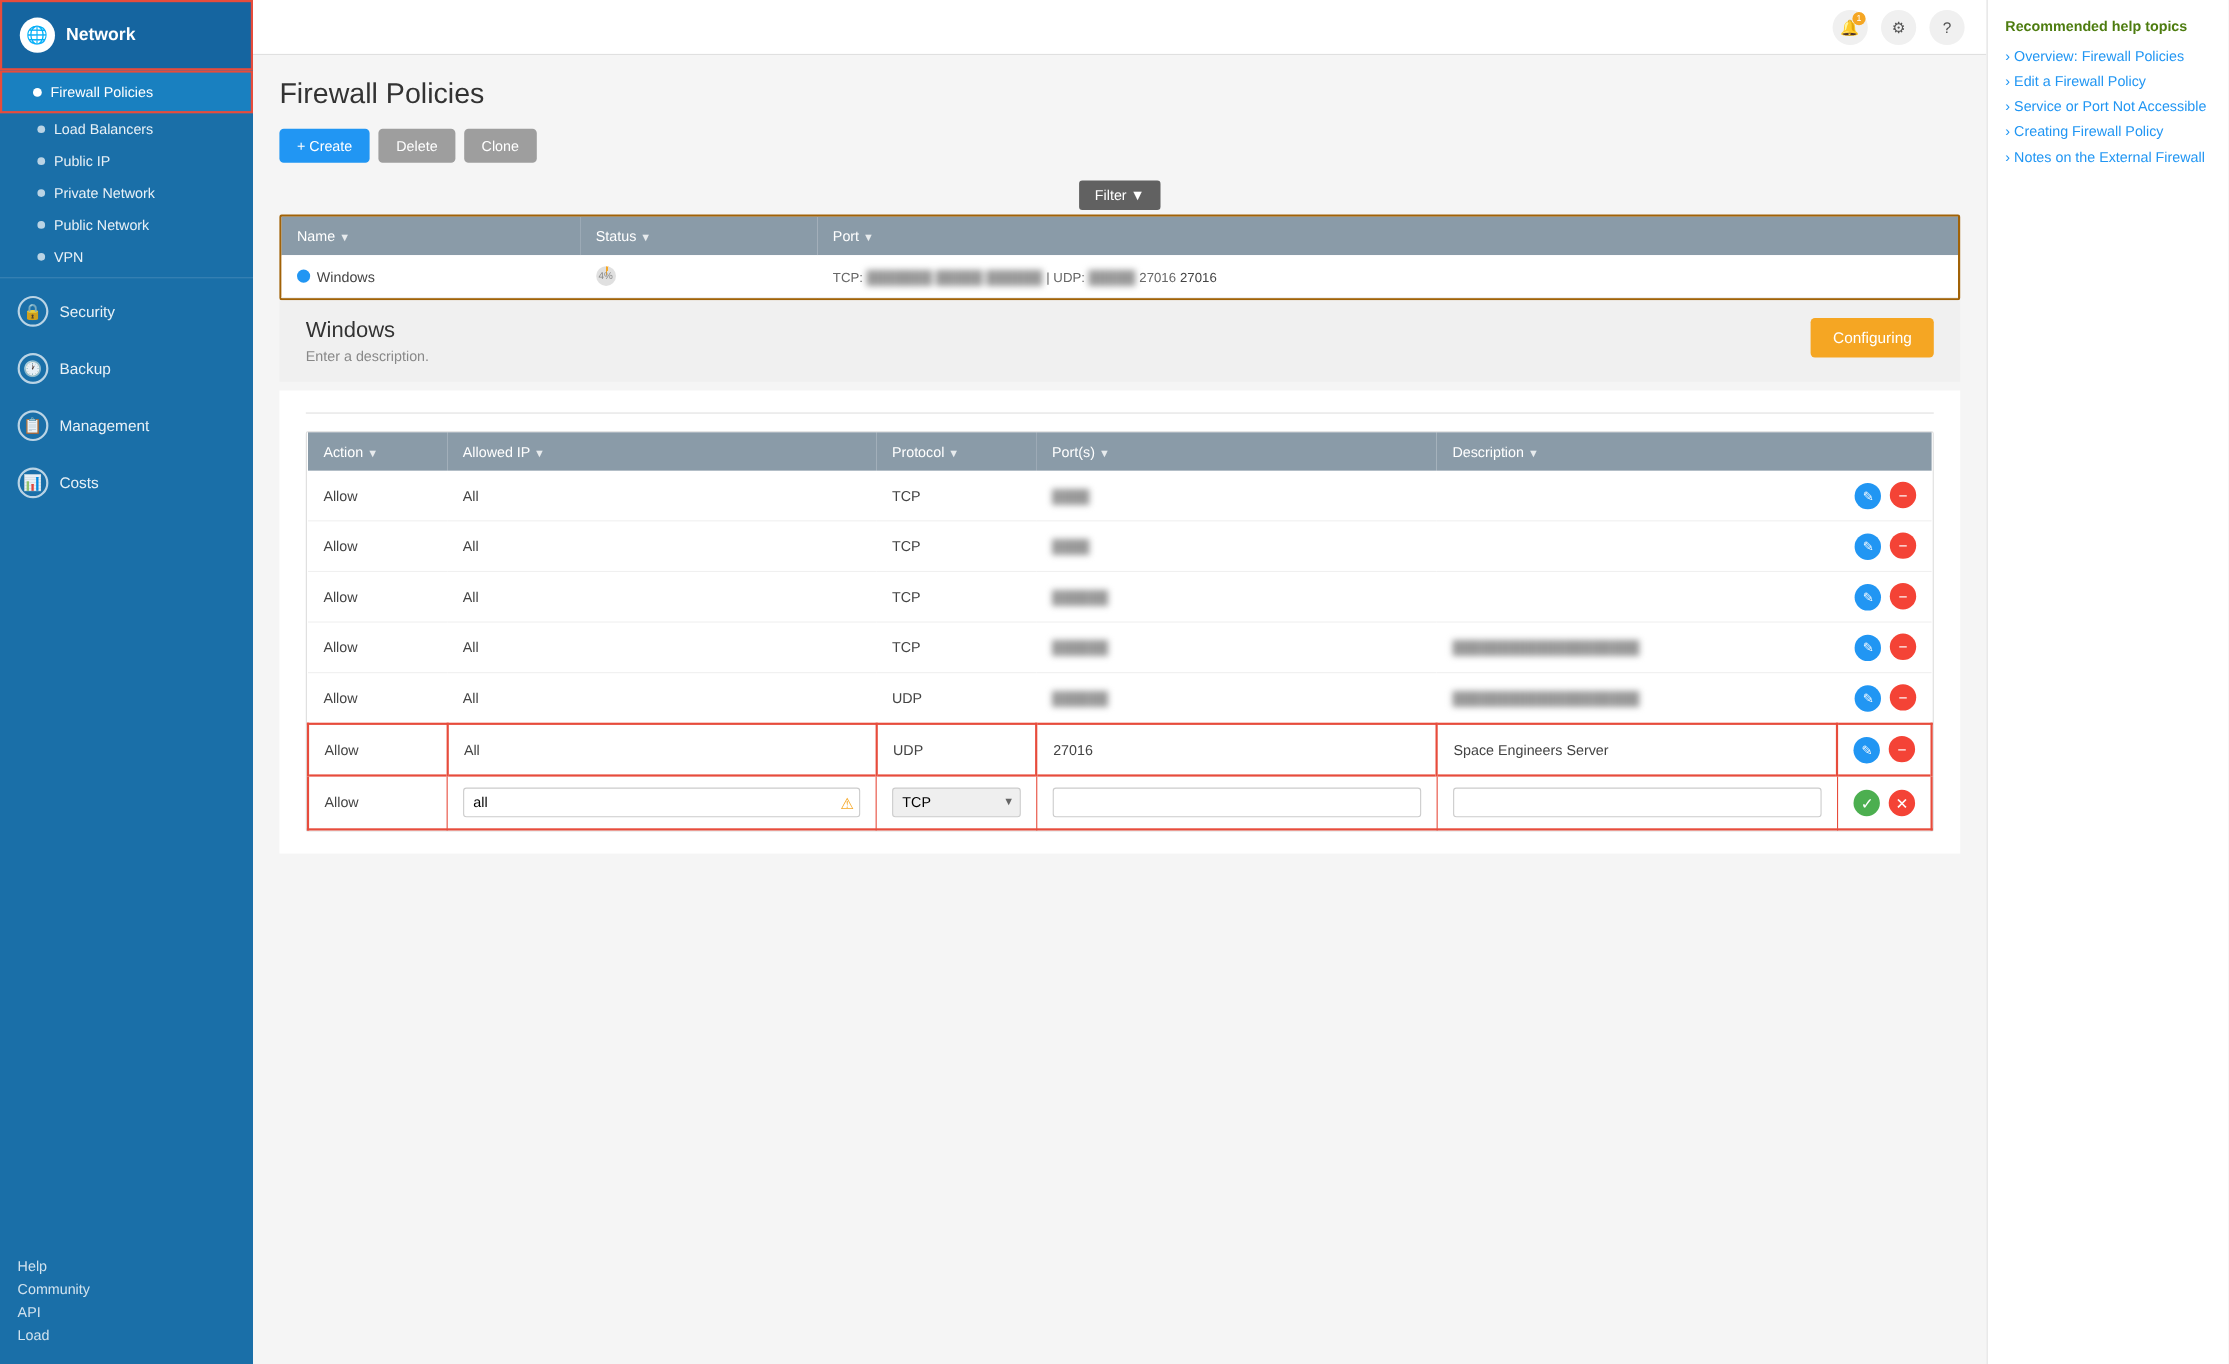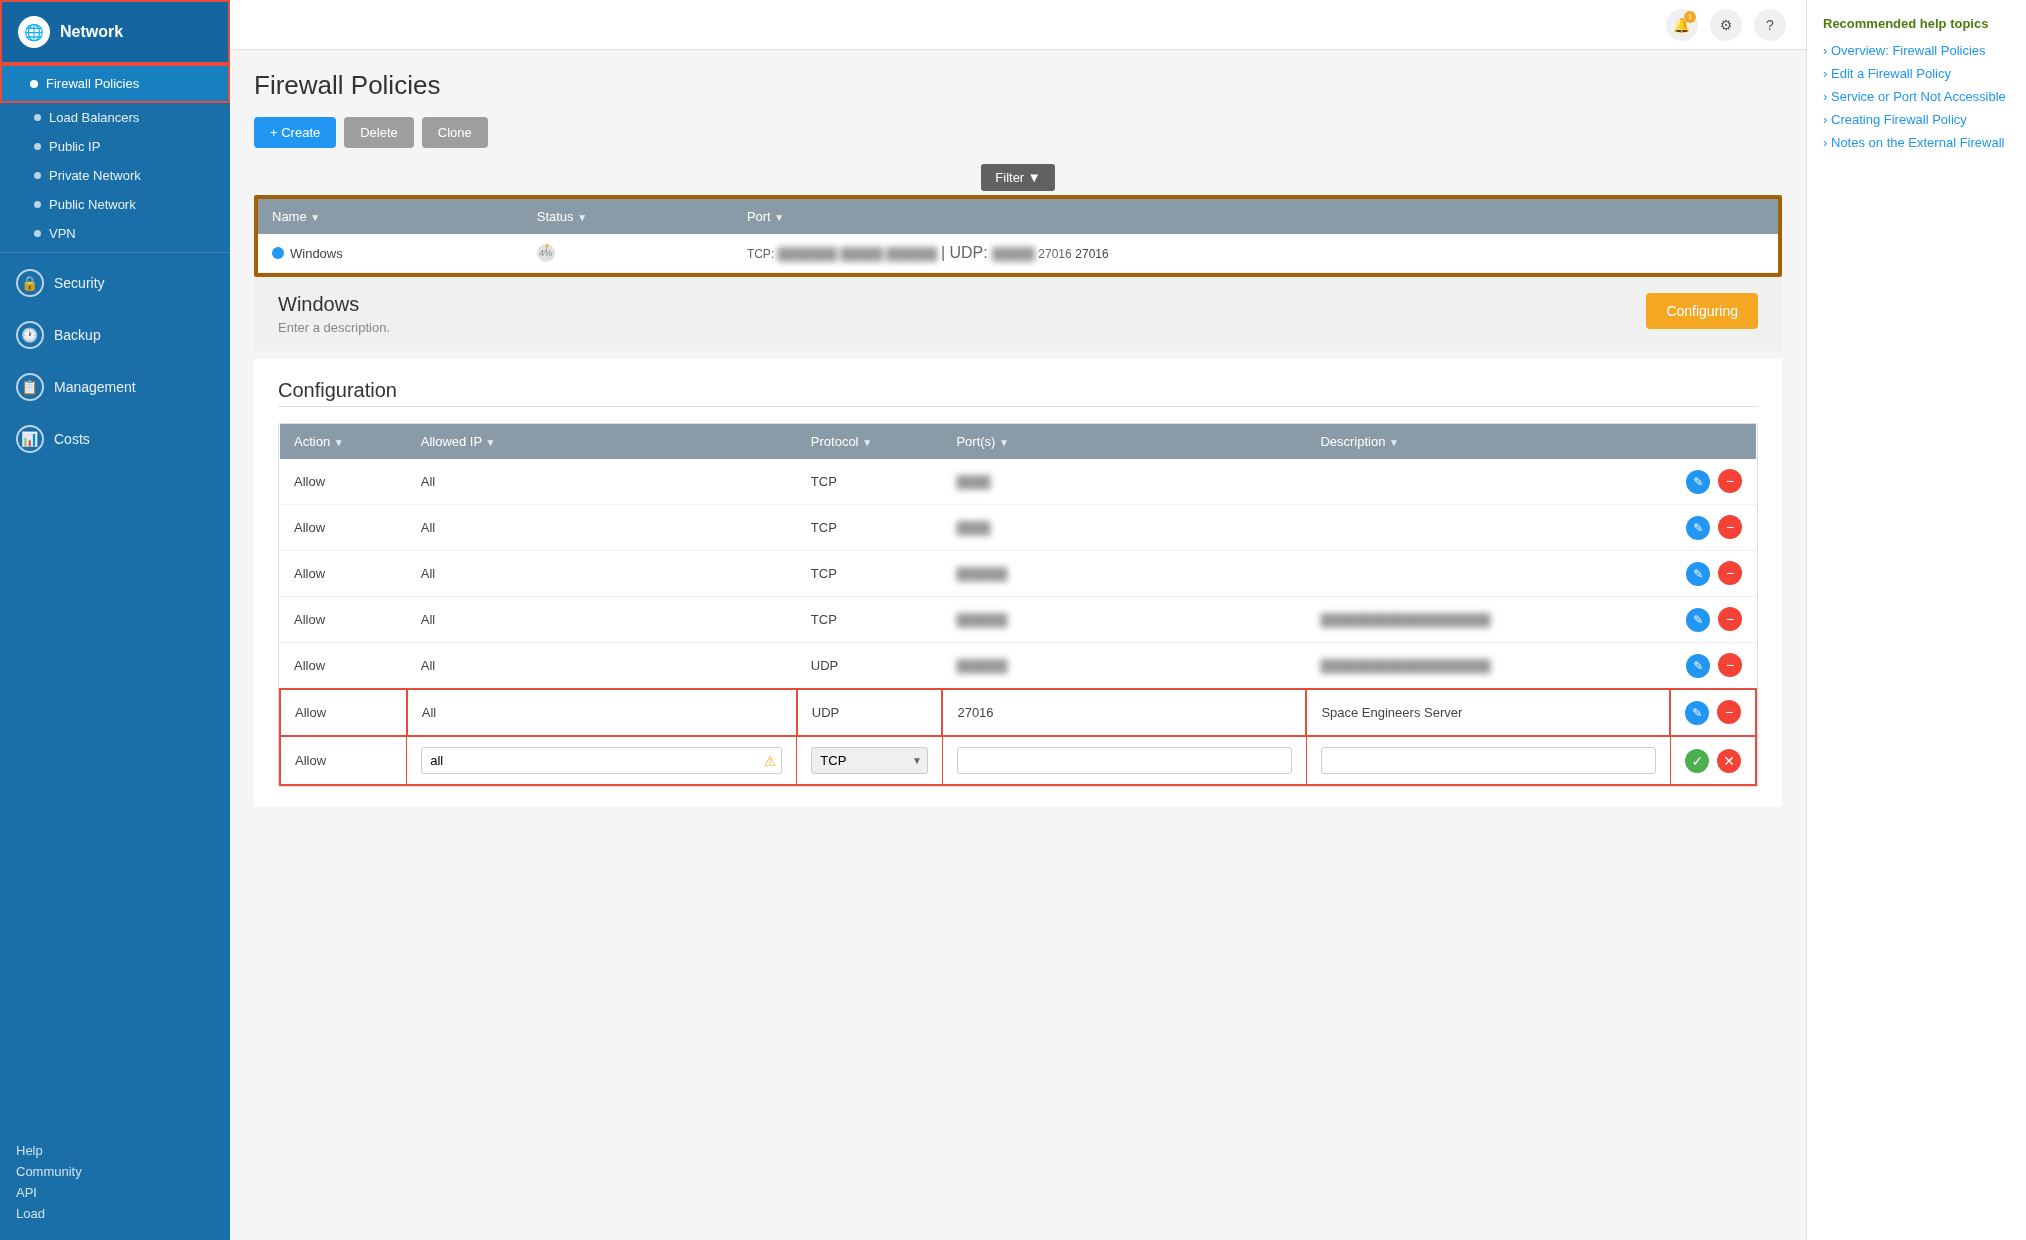--- a/index.html
+++ b/index.html
@@ -159,21 +159,21 @@
       border: none;
       padding: 6px 14px;
       cursor: pointer;
       font-size: 13px;
       border-radius: 3px;
     }
 
     
     .table-container {
       background: #fff;
-      border: 4px solid #a16207;
+      border: 2px solid #a16207;
       border-radius: 2px;
       margin-bottom: 0;
     }
     table { width: 100%; border-collapse: collapse; }
     thead tr { background: #8a9ba8; }
     thead th {
       padding: 10px 14px;
       text-align: left;
       color: #fff;
       font-weight: 500;
@@ -444,40 +444,39 @@
             <td>
               <div class="status-configuring">
                 <div class="spinner">
                   <span class="spinner-text">4%</span>
                 </div>
               </div>
             </td>
             <td>
               <span style="font-size:12px;color:#666;">TCP: </span>
               <span class="blurred">███████  █████  ██████</span>
-              <span style="font-size:16px;color:#666;"> | UDP: </span>
+              <span style="font-size:12px;color:#666;"> | UDP: </span>
               <span class="blurred">█████</span>
               <span style="font-size:12px;color:#666;">27016</span>
               <span style="font-size:12px;color:#444;">27016</span>
             </td>
           </tr>
         </tbody>
       </table>
     </div>
 
     <div class="detail-section">
       <div>
         <div class="detail-section-title">Windows</div>
         <div class="detail-section-desc">Enter a description.</div>
       </div>
       <button class="btn-configuring">Configuring</button>
     </div>
 
     <div class="config-section">
-      <div class="config-title">Configuration</div>
       <div class="config-divider"></div>
 
       <div class="config-table-container">
         <table class="config-table">
           <thead>
             <tr>
               <th>Action <span class="sort-arrow">▼</span></th>
               <th>Allowed IP <span class="sort-arrow">▼</span></th>
               <th>Protocol <span class="sort-arrow">▼</span></th>
               <th>Port(s) <span class="sort-arrow">▼</span></th>

